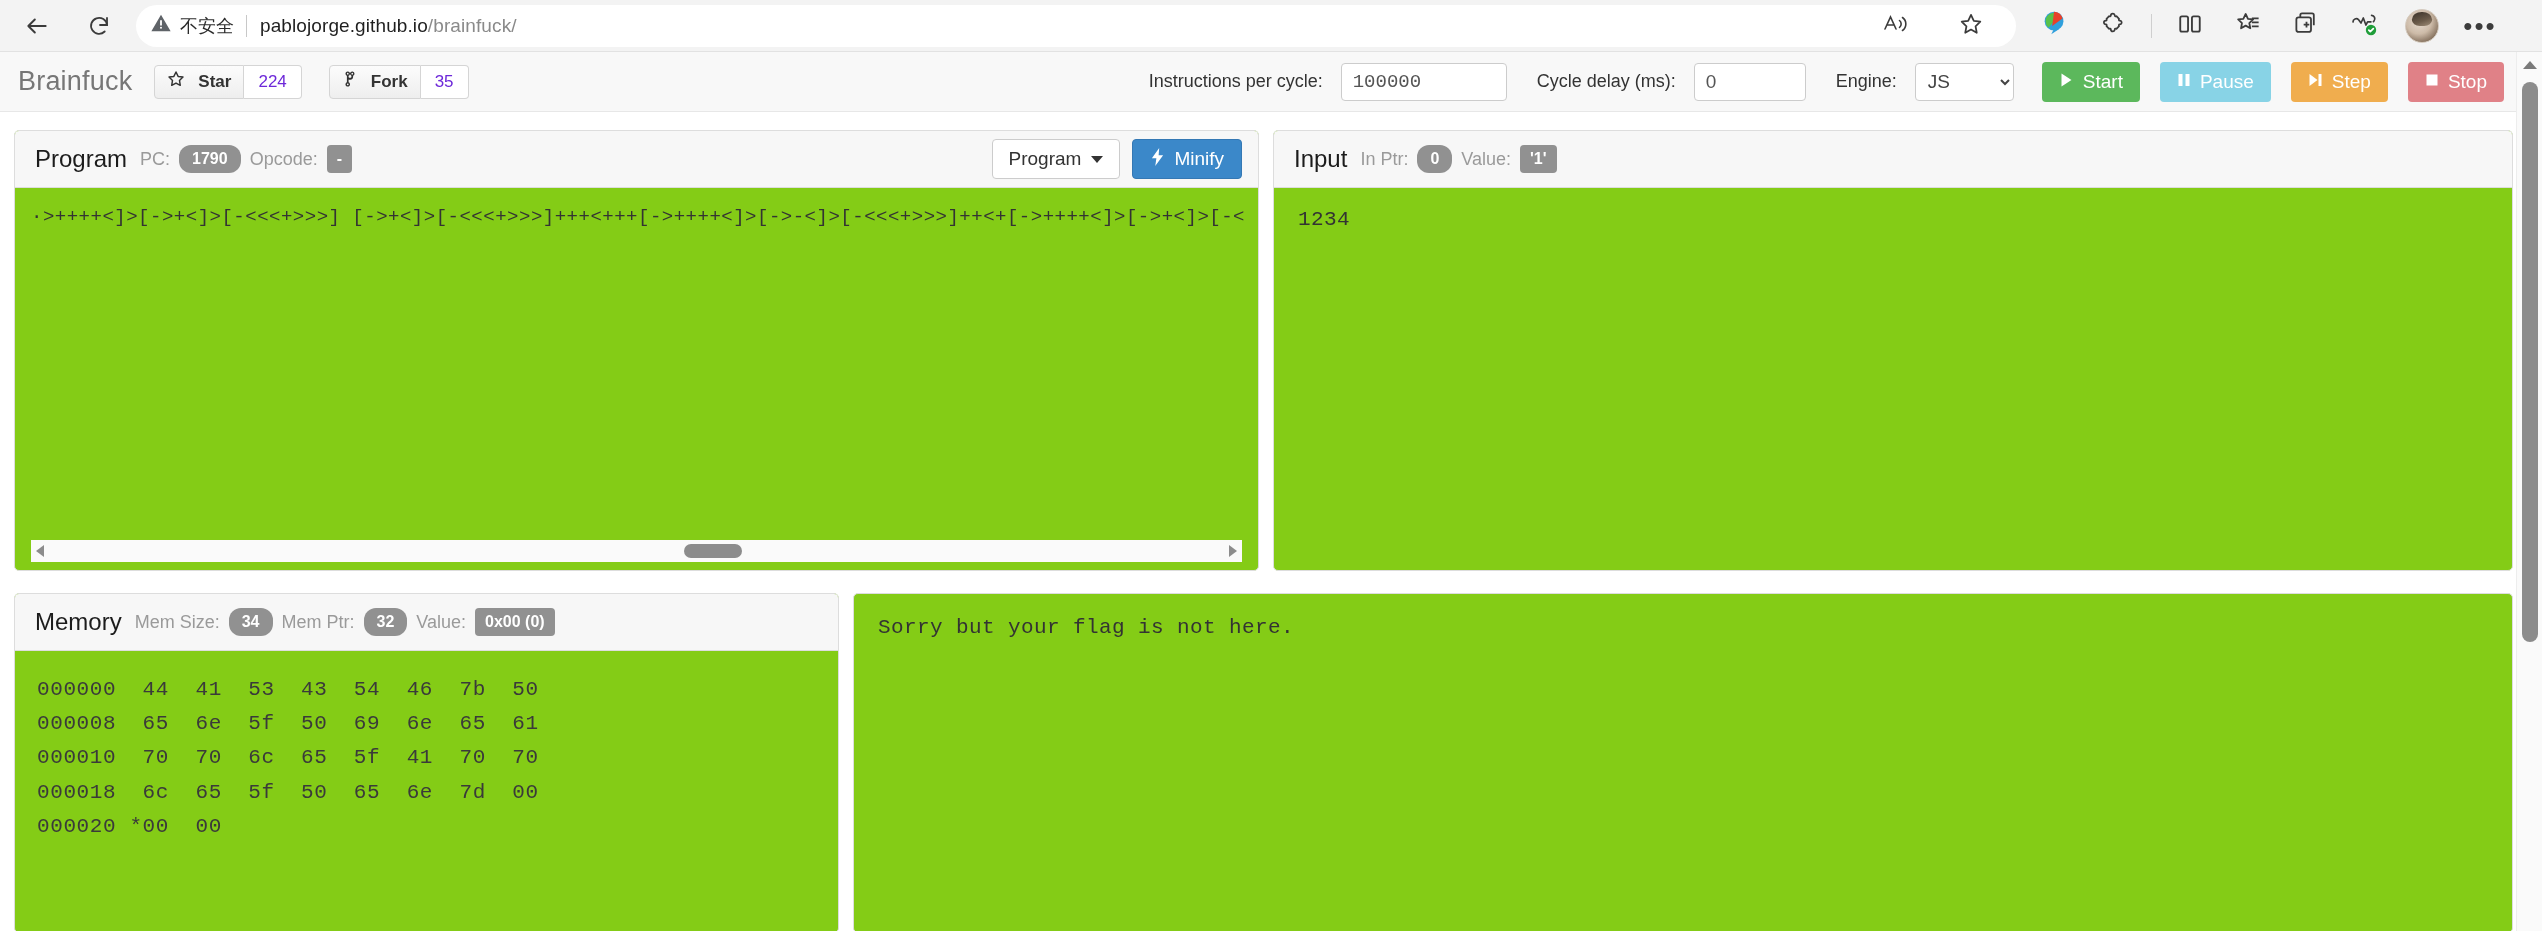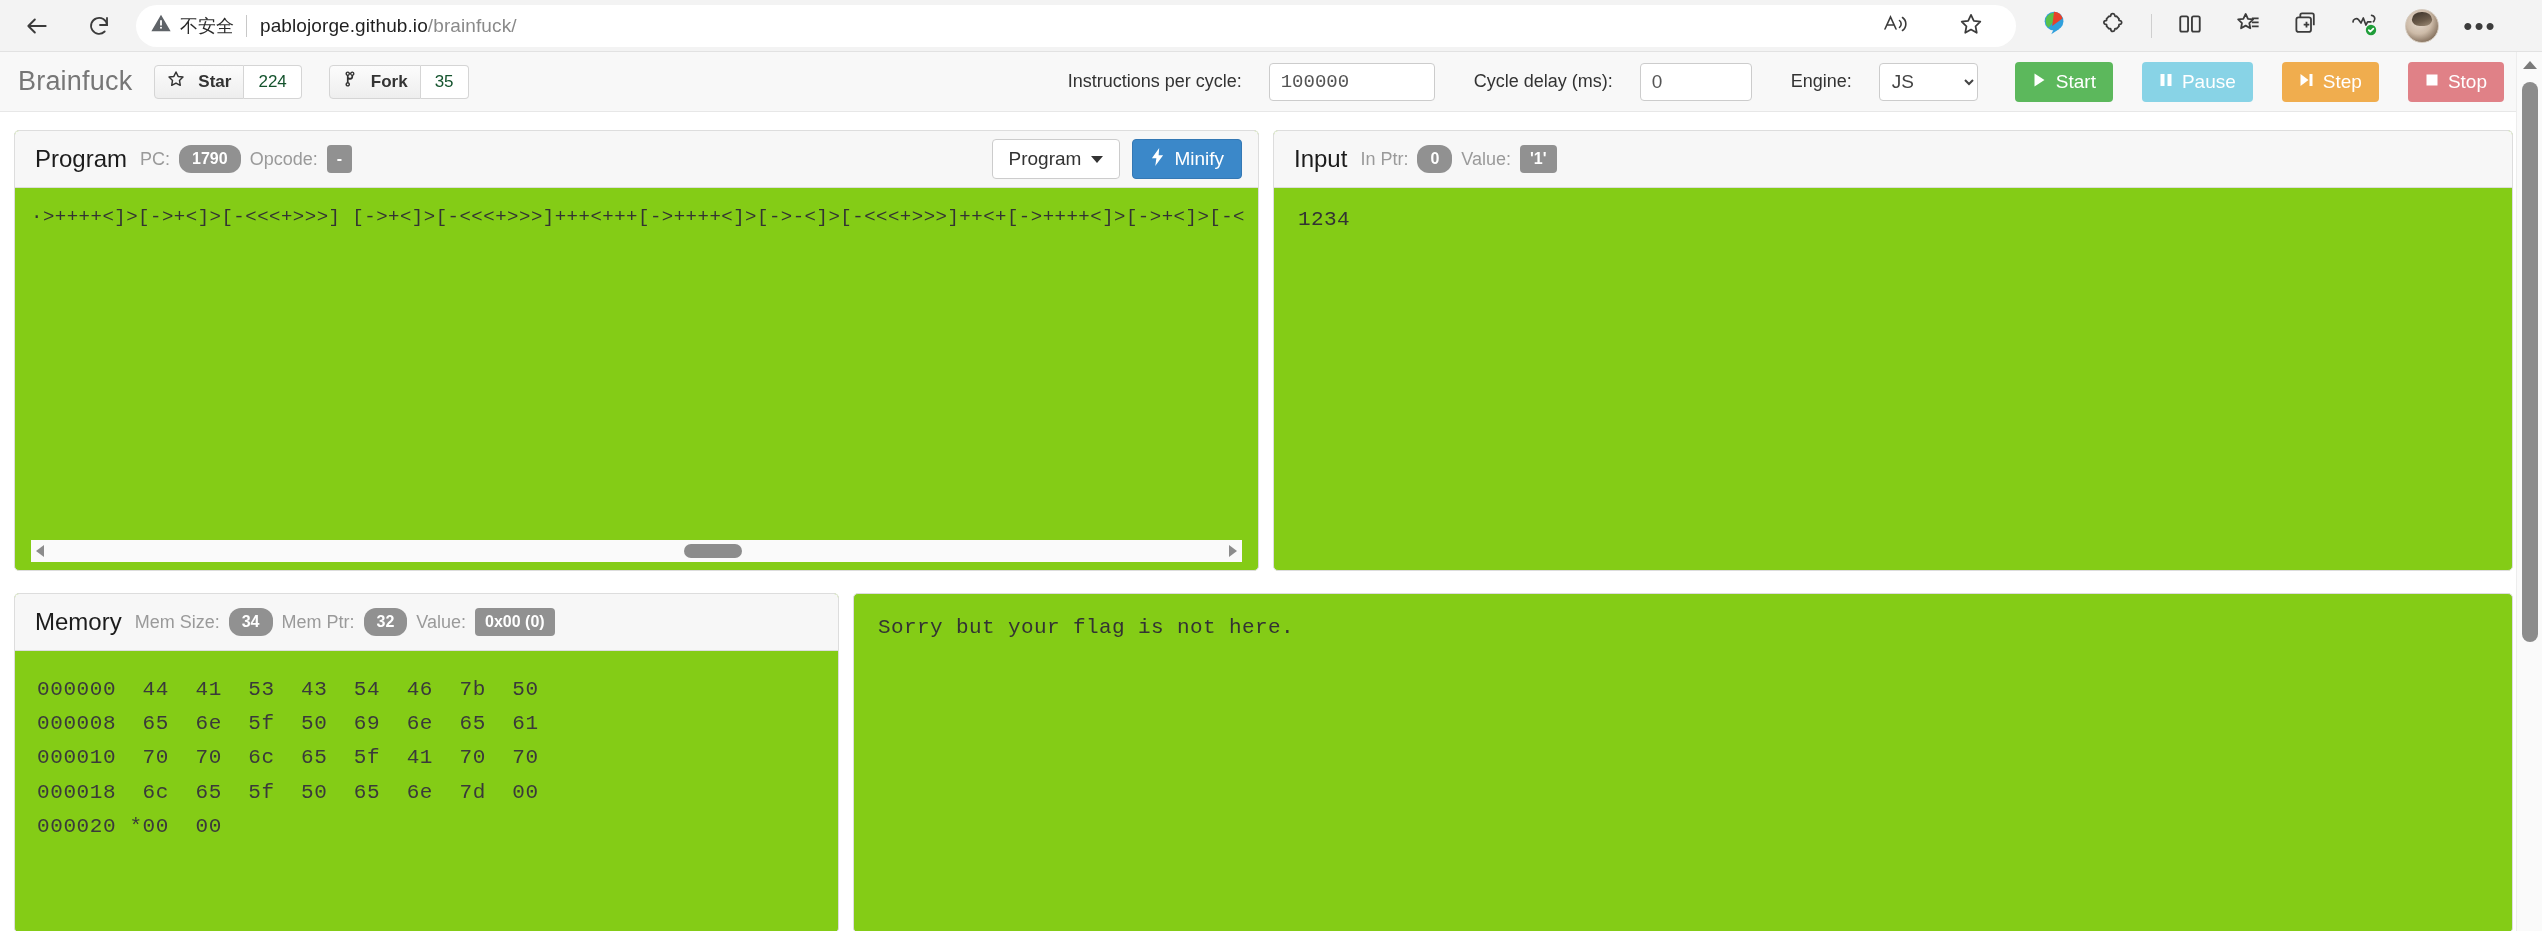--- a/index.html
+++ b/index.html
@@ -108,31 +108,31 @@
     padding: 0 12px;
     font-size: 17px; font-weight: bold; color: #333333;
     background: linear-gradient(#fcfcfc, #eeeeee);
     border: 1px solid #d5d5d5;
     border-radius: 4px 0 0 4px;
   }
   .gh-count {
     height: 34px;
     padding: 0 14px;
     display: flex; align-items: center;
-    font-size: 17px; color: #14532d;
+    font-size: 17px; color: #6d28d9;
     background: #ffffff;
     border: 1px solid #d5d5d5;
     border-left: none;
     border-radius: 0 4px 4px 0;
   }
   .gh-spacer { width: 17px; }
 
   .nav-right {
     margin-left: auto;
-    display: flex; align-items: center; gap: 17px;
+    display: flex; align-items: center; gap: 8px;
     padding-right: 16px;
   }
   .nav-label {
     font-size: 18px; color: #333333; white-space: nowrap;
     margin-right: 10px;
   }
   .nav-input {
     height: 38px;
     border: 1px solid #cccccc;
     border-radius: 4px;

